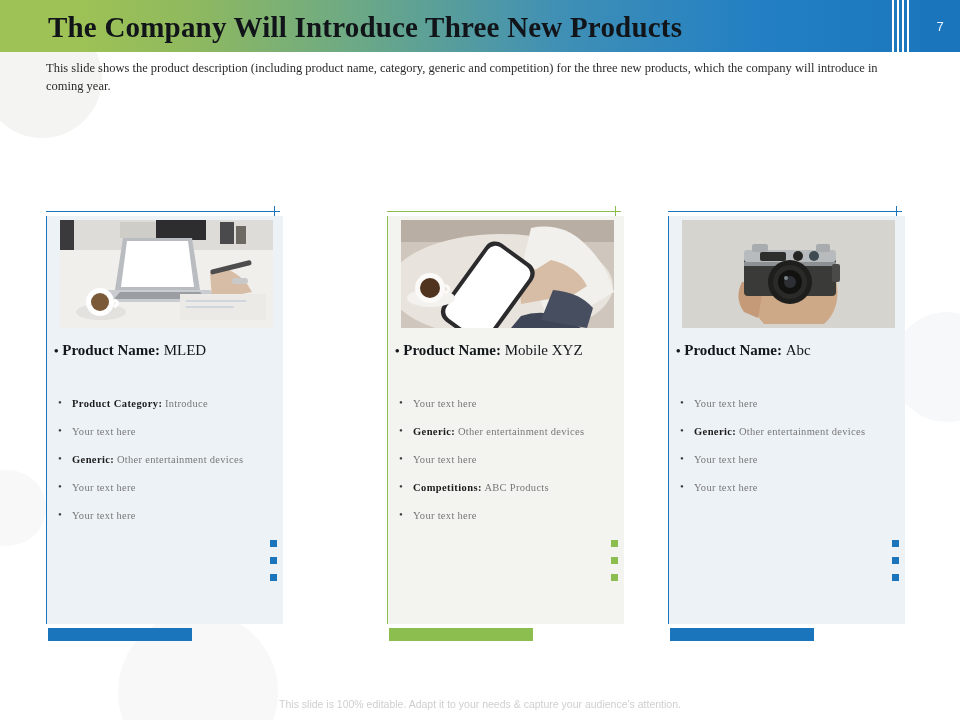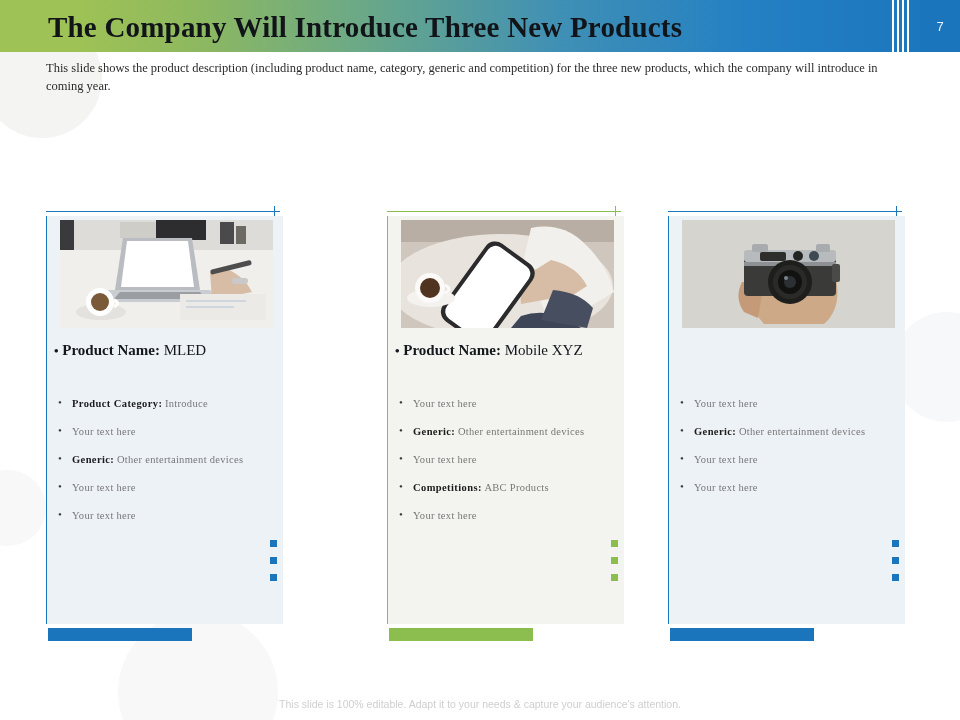--- a/index.html
+++ b/index.html
@@ -436,20 +436,25 @@
         <circle cx="132" cy="36" r="5" fill="#3e4a52"></circle>
         <circle cx="108" cy="62" r="22" fill="#1e1e1c"></circle>
         <circle cx="108" cy="62" r="17" fill="#2a2a28"></circle>
         <circle cx="108" cy="62" r="12" fill="#121210"></circle>
         <circle cx="108" cy="62" r="6" fill="#2c2f33"></circle>
         <circle cx="104" cy="58" r="2" fill="#7d858c"></circle>
         <rect x="150" y="44" width="8" height="18" rx="2" fill="#4a4a48"></rect>
       </svg>
     </div>
 
+    <div class="title-line">
+      <span class="bullet">•</span>
+      <span class="lbl">Product Name:</span>
+      <span class="val">Abc</span>
+    </div>
 
     <div class="bullets">
       <div class="blt">
         <span class="txt">Your text here</span>
       </div>
       <div class="blt">
         <span class="lbl">Generic:</span>
         <span class="txt">Other entertainment devices</span>
       </div>
       <div class="blt">

